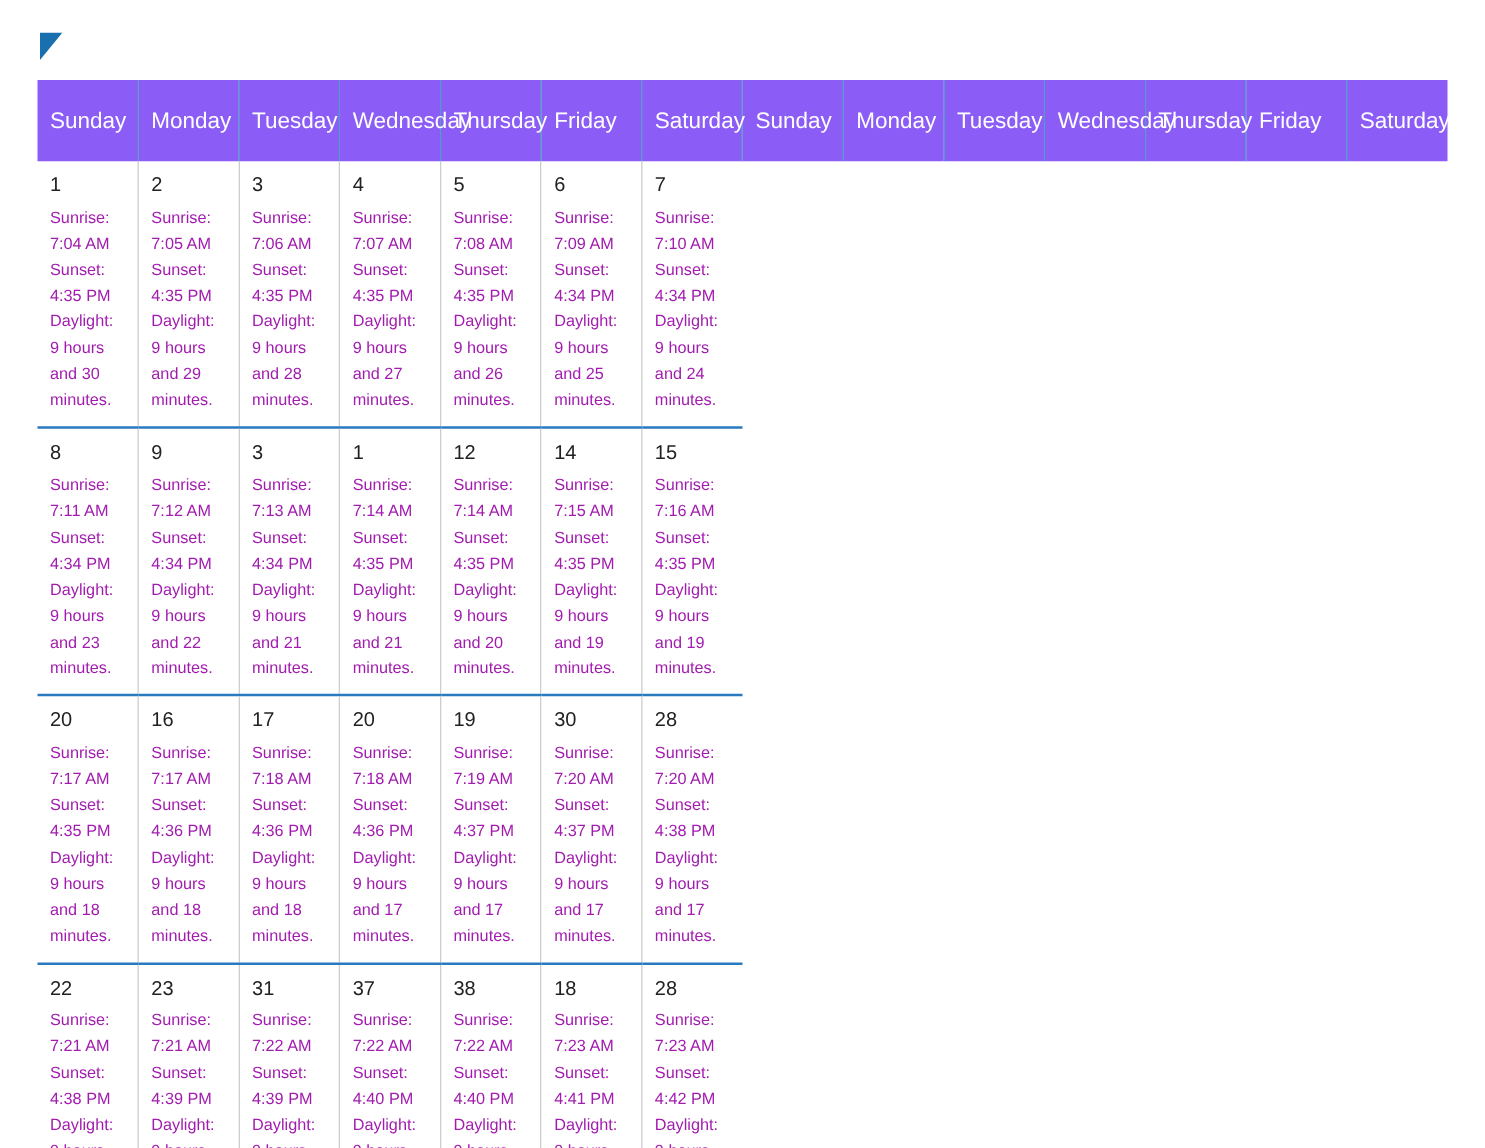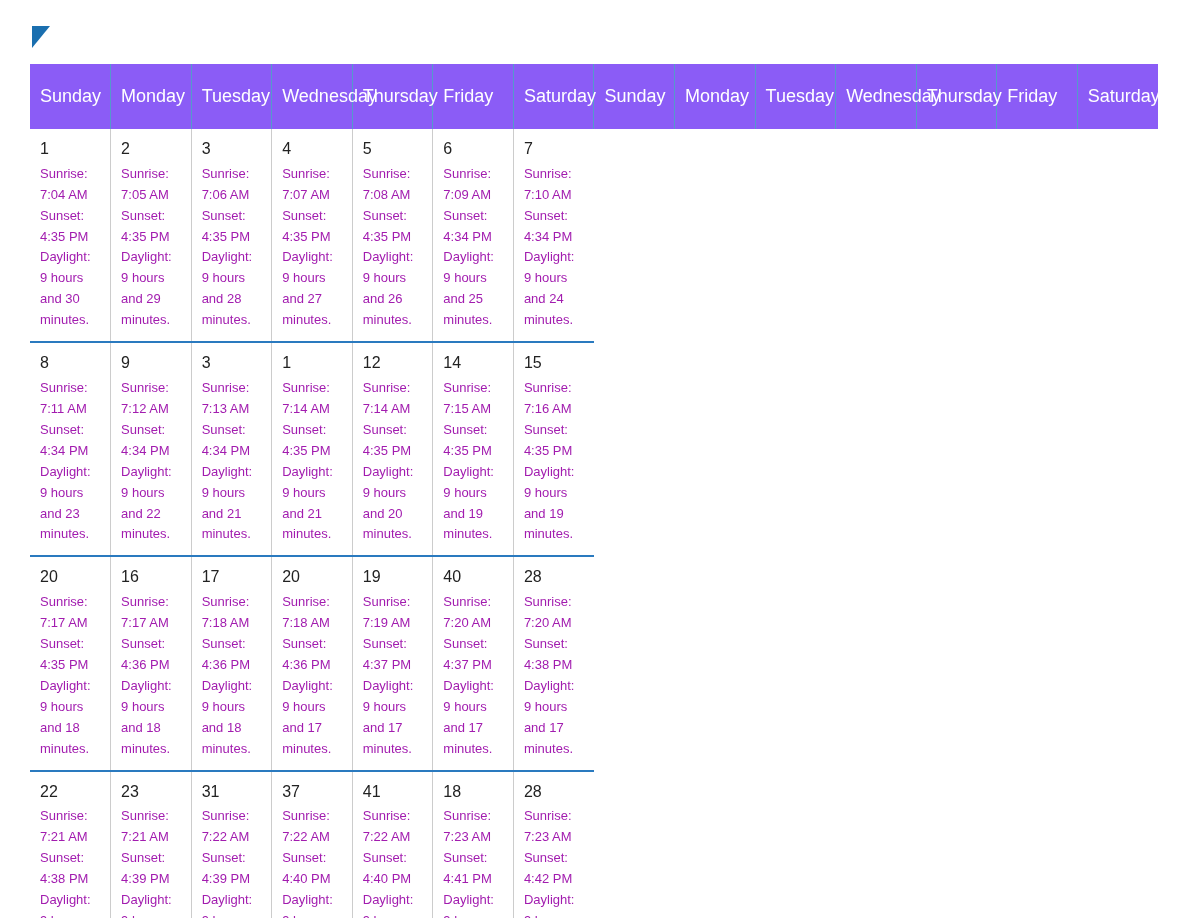--- a/index.html
+++ b/index.html
@@ -219,21 +219,21 @@
         </td>
         <td>
           <span class="day-number">20</span>
           <span class="day-info">Sunrise: 7:18 AM<br>Sunset: 4:36 PM<br>Daylight: 9 hours<br>and 17 minutes.</span>
         </td>
         <td>
           <span class="day-number">19</span>
           <span class="day-info">Sunrise: 7:19 AM<br>Sunset: 4:37 PM<br>Daylight: 9 hours<br>and 17 minutes.</span>
         </td>
         <td>
-          <span class="day-number">40</span>
+          <span class="day-number">30</span>
           <span class="day-info">Sunrise: 7:20 AM<br>Sunset: 4:37 PM<br>Daylight: 9 hours<br>and 17 minutes.</span>
         </td>
         <td>
           <span class="day-number">28</span>
           <span class="day-info">Sunrise: 7:20 AM<br>Sunset: 4:38 PM<br>Daylight: 9 hours<br>and 17 minutes.</span>
         </td>
       </tr>
       <tr>
         <td>
           <span class="day-number">22</span>
@@ -245,21 +245,21 @@
         </td>
         <td>
           <span class="day-number">31</span>
           <span class="day-info">Sunrise: 7:22 AM<br>Sunset: 4:39 PM<br>Daylight: 9 hours<br>and 17 minutes.</span>
         </td>
         <td>
           <span class="day-number">37</span>
           <span class="day-info">Sunrise: 7:22 AM<br>Sunset: 4:40 PM<br>Daylight: 9 hours<br>and 17 minutes.</span>
         </td>
         <td>
-          <span class="day-number">41</span>
+          <span class="day-number">38</span>
           <span class="day-info">Sunrise: 7:22 AM<br>Sunset: 4:40 PM<br>Daylight: 9 hours<br>and 18 minutes.</span>
         </td>
         <td>
           <span class="day-number">18</span>
           <span class="day-info">Sunrise: 7:23 AM<br>Sunset: 4:41 PM<br>Daylight: 9 hours<br>and 18 minutes.</span>
         </td>
         <td>
           <span class="day-number">28</span>
           <span class="day-info">Sunrise: 7:23 AM<br>Sunset: 4:42 PM<br>Daylight: 9 hours<br>and 18 minutes.</span>
         </td>

